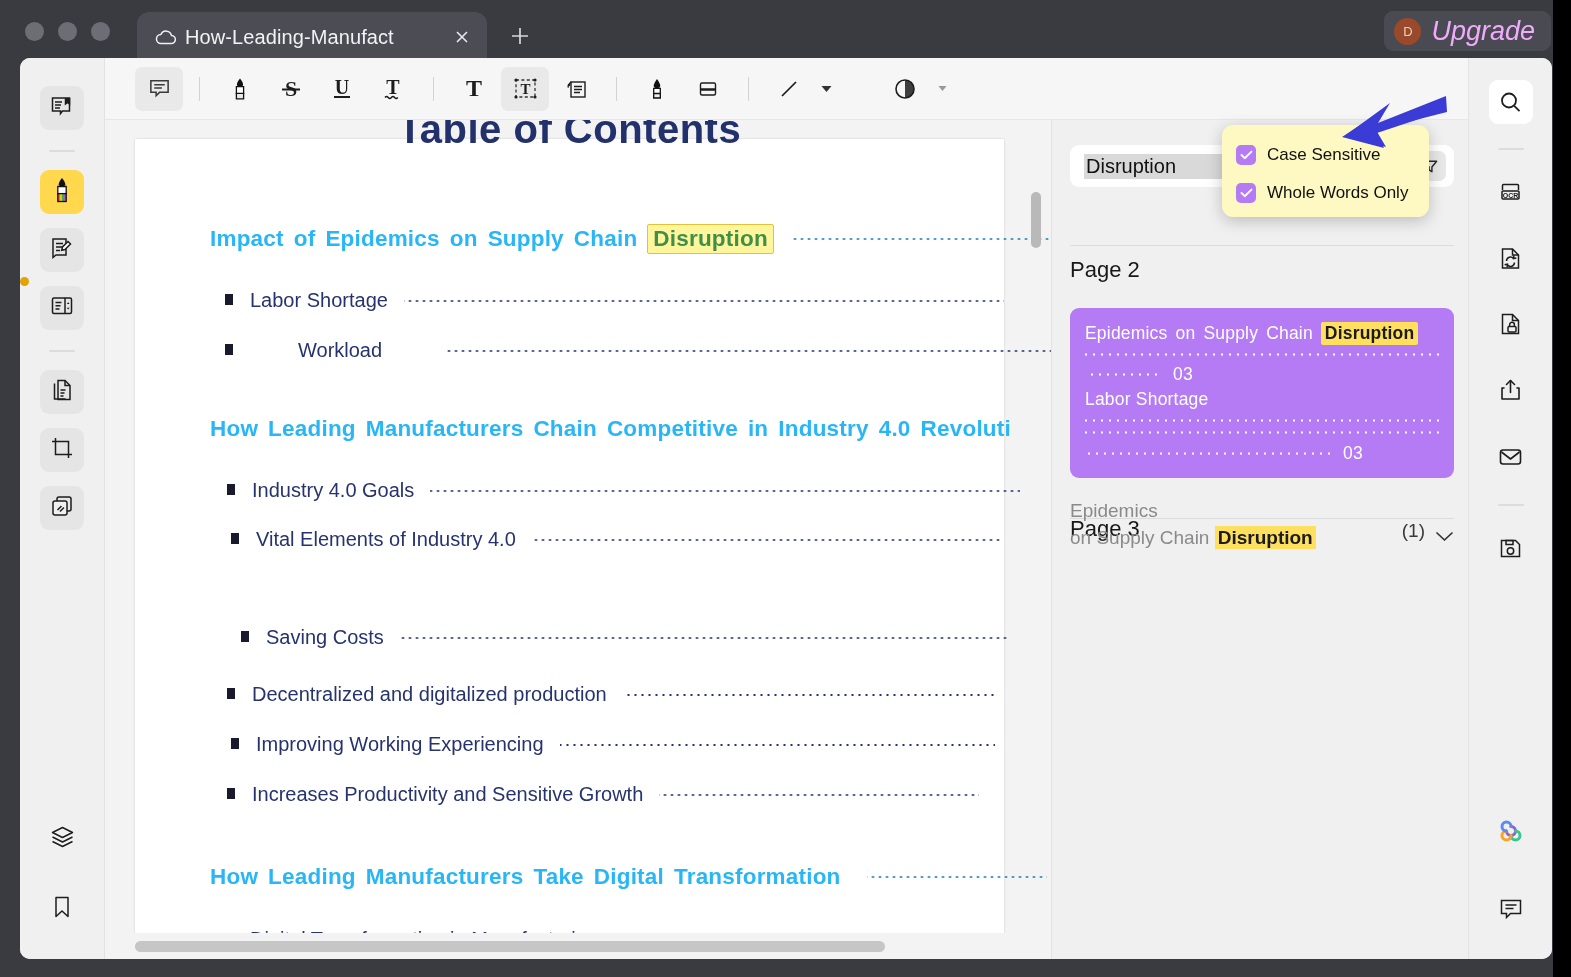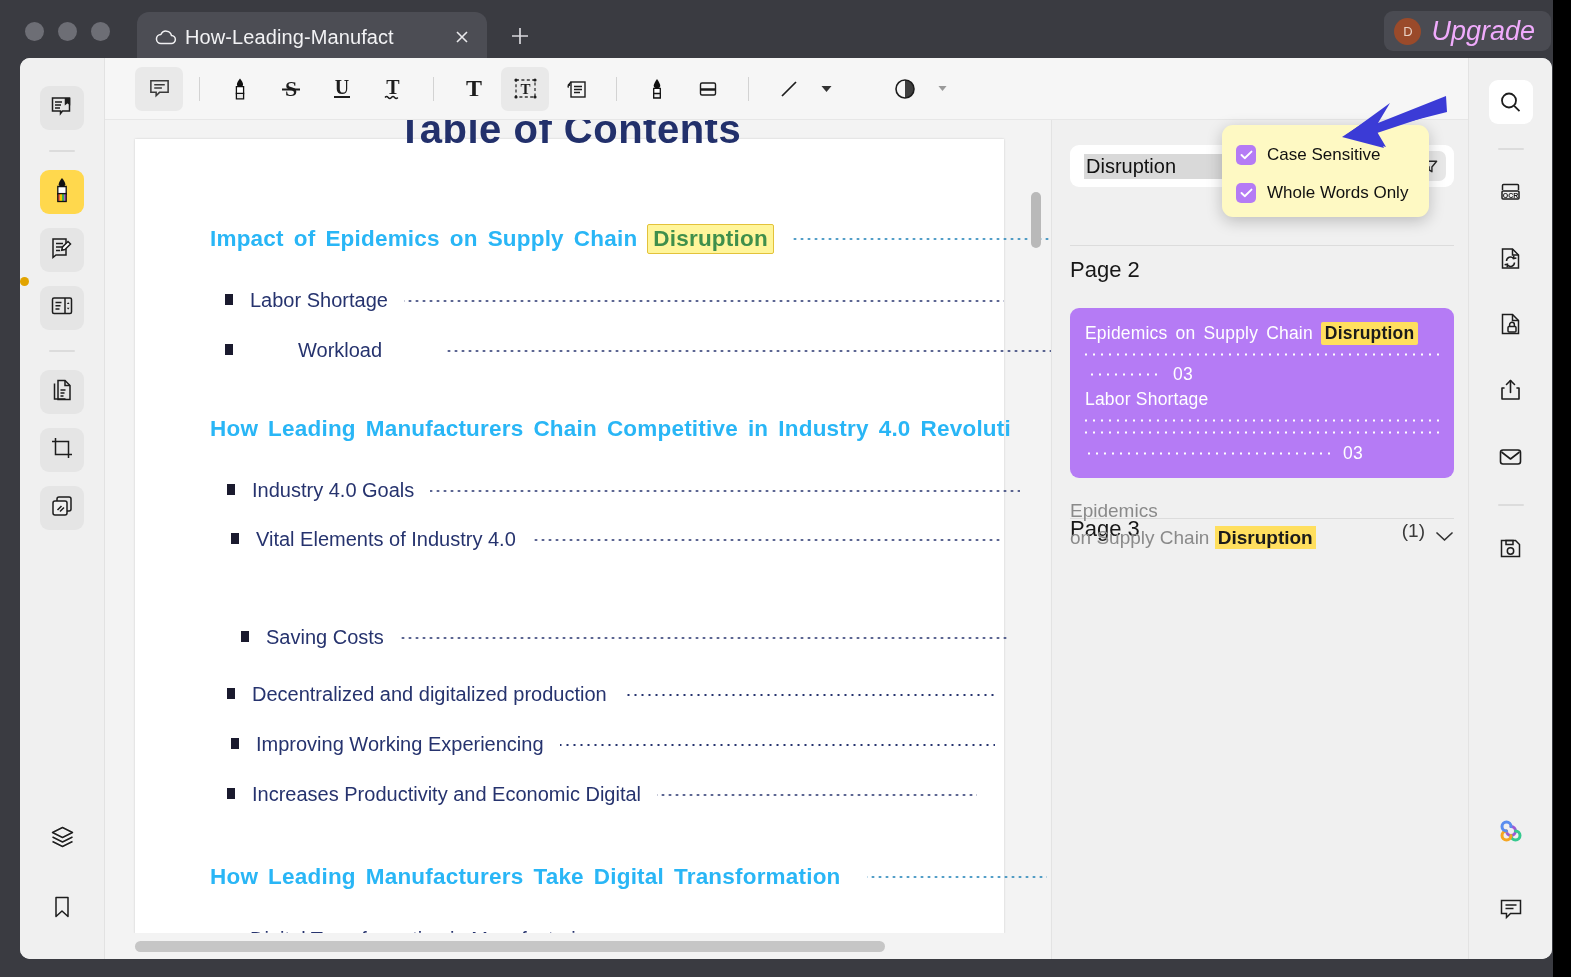--- a/index.html
+++ b/index.html
@@ -630,21 +630,21 @@
           <span>Decentralized and digitalized production</span>
           <span class="dots" style="width:375px;"></span>
         </div>
         <div class="toc-item" style="left:96px; top:594px;">
           <span class="bullet"></span>
           <span>Improving Working Experiencing</span>
           <span class="dots" style="width:435px;"></span>
         </div>
         <div class="toc-item" style="left:92px; top:644px;">
           <span class="bullet"></span>
-          <span>Increases Productivity and Economic Digital</span>
+          <span>Increases Productivity and Sensitive Growth</span>
           <span class="dots" style="width:320px;"></span>
         </div>
 
         <div class="sec-head" style="left:75px; top:725px;">
           <span class="w">How</span>
           <span class="w">Leading</span>
           <span class="w">Manufacturers</span>
           <span class="w">Take</span>
           <span class="w">Digital</span>
           <span class="w">Transformation</span>

